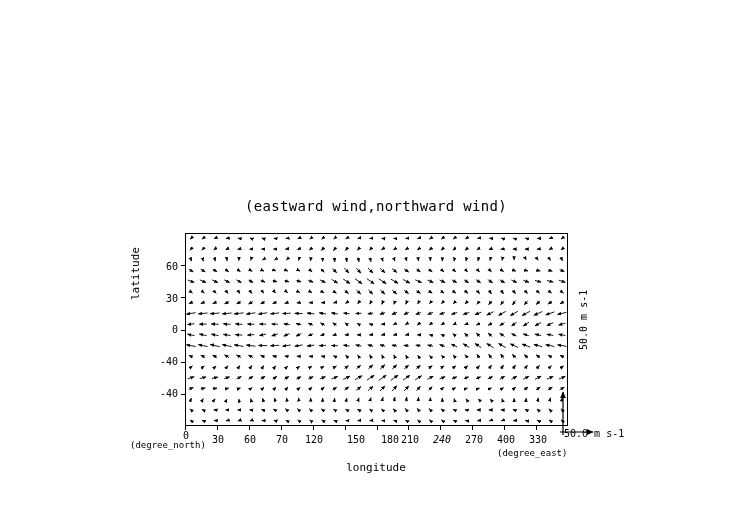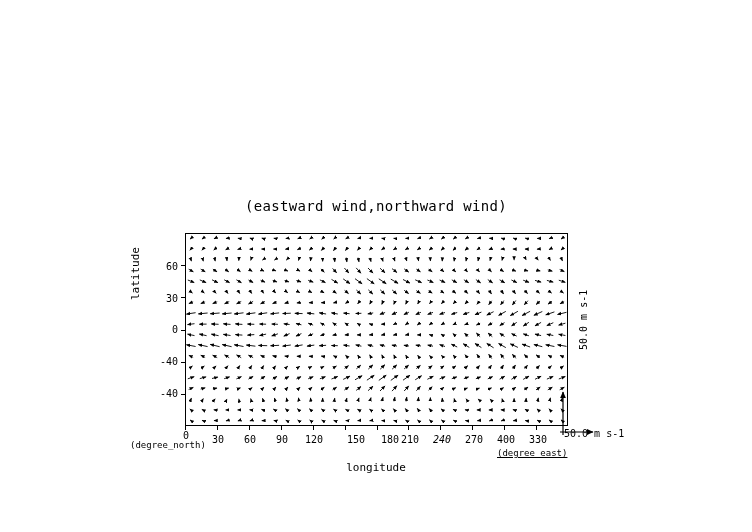--- a/index.html
+++ b/index.html
@@ -87,21 +87,20 @@
     white-space: nowrap;
     color: #000;
   }
   .unit-right {
     position: absolute;
     left: 497px;
     top: 448px;
     font-size: 9px;
     white-space: nowrap;
     color: #000;
-    text-decoration: underline;
   }
   .ref-h-label {
     position: absolute;
     left: 564px;
     top: 428px;
     font-size: 10px;
     white-space: nowrap;
     color: #000;
   }
   .ref-v-label {
@@ -716,21 +715,21 @@
 
   <div class="ytick-label" style="left:150px; top:261px;">60</div>
   <div class="ytick-label" style="left:150px; top:293px;">30</div>
   <div class="ytick-label" style="left:150px; top:324px;">0</div>
   <div class="ytick-label" style="left:150px; top:356px;">-40</div>
   <div class="ytick-label" style="left:150px; top:388px;">-40</div>
 
   <div class="xtick-label" style="left:171px; top:430px;">0</div>
   <div class="xtick-label" style="left:203px; top:434px;">30</div>
   <div class="xtick-label" style="left:235px; top:434px;">60</div>
-  <div class="xtick-label" style="left:267px; top:434px;">90</div>
+  <div class="xtick-label" style="left:267px; top:434px;">70</div>
   <div class="xtick-label" style="left:299px; top:434px;">120</div>
   <div class="xtick-label" style="left:341px; top:434px;">150</div>
   <div class="xtick-label" style="left:375px; top:434px;">180</div>
   <div class="xtick-label" style="left:395px; top:434px;">210</div>
   <div class="xtick-label" style="left:427px; top:434px;font-style:italic;">240</div>
   <div class="xtick-label" style="left:459px; top:434px;">270</div>
   <div class="xtick-label" style="left:491px; top:434px;">400</div>
   <div class="xtick-label" style="left:523px; top:434px;">330</div>
 
   <div class="axis-title-y">latitude</div>

